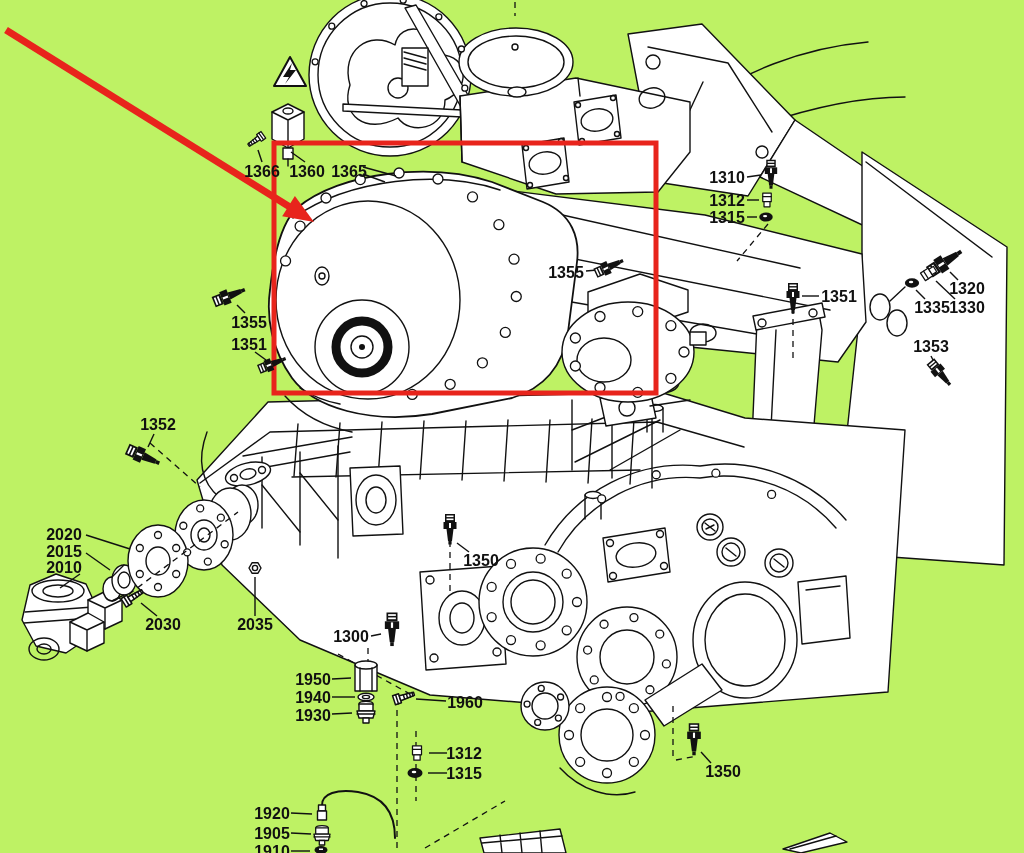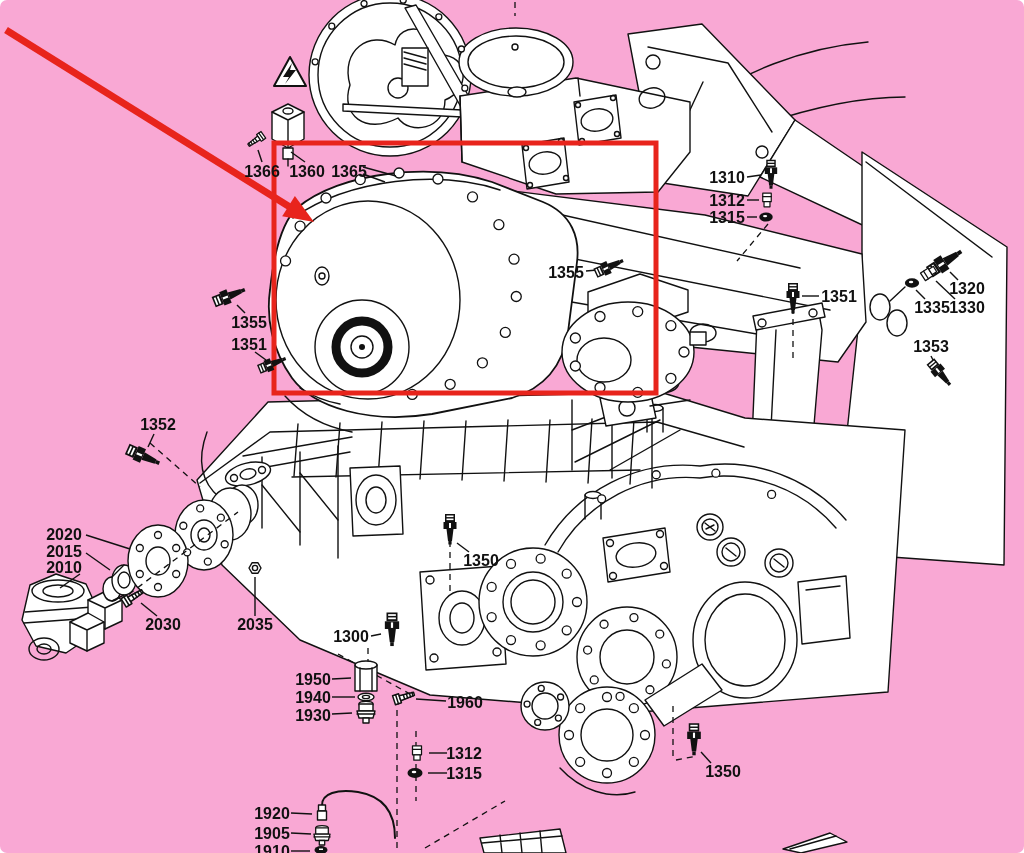--- a/index.html
+++ b/index.html
@@ -1,17 +1,17 @@
 <!DOCTYPE html>
 <html><head>
 <meta charset="utf-8">
 <style>
   html,body{margin:0;padding:0;background:#ffffff;}
-  #stage{position:relative;width:1024px;height:853px;background:#f9a8d4;overflow:hidden;
-         font-family:"Liberation Sans",sans-serif;border-radius:7px;}
+  #stage{position:relative;width:1024px;height:853px;background:#bef264;overflow:hidden;
+         font-family:"Liberation Sans",sans-serif;}
   #stage svg{position:absolute;left:0;top:0;}
   .lineart{stroke:#111111;fill:none;stroke-width:1.4;stroke-linejoin:round;stroke-linecap:round;}
   .w{fill:#ffffff;}
   .blk{fill:#111111;stroke:none;}
   .dash{stroke:#111111;stroke-width:1.3;fill:none;stroke-dasharray:6 5;}
   .part-label{font:bold 16px "Liberation Sans",sans-serif;fill:#111111;}
 </style>
 </head>
 <body>
 

